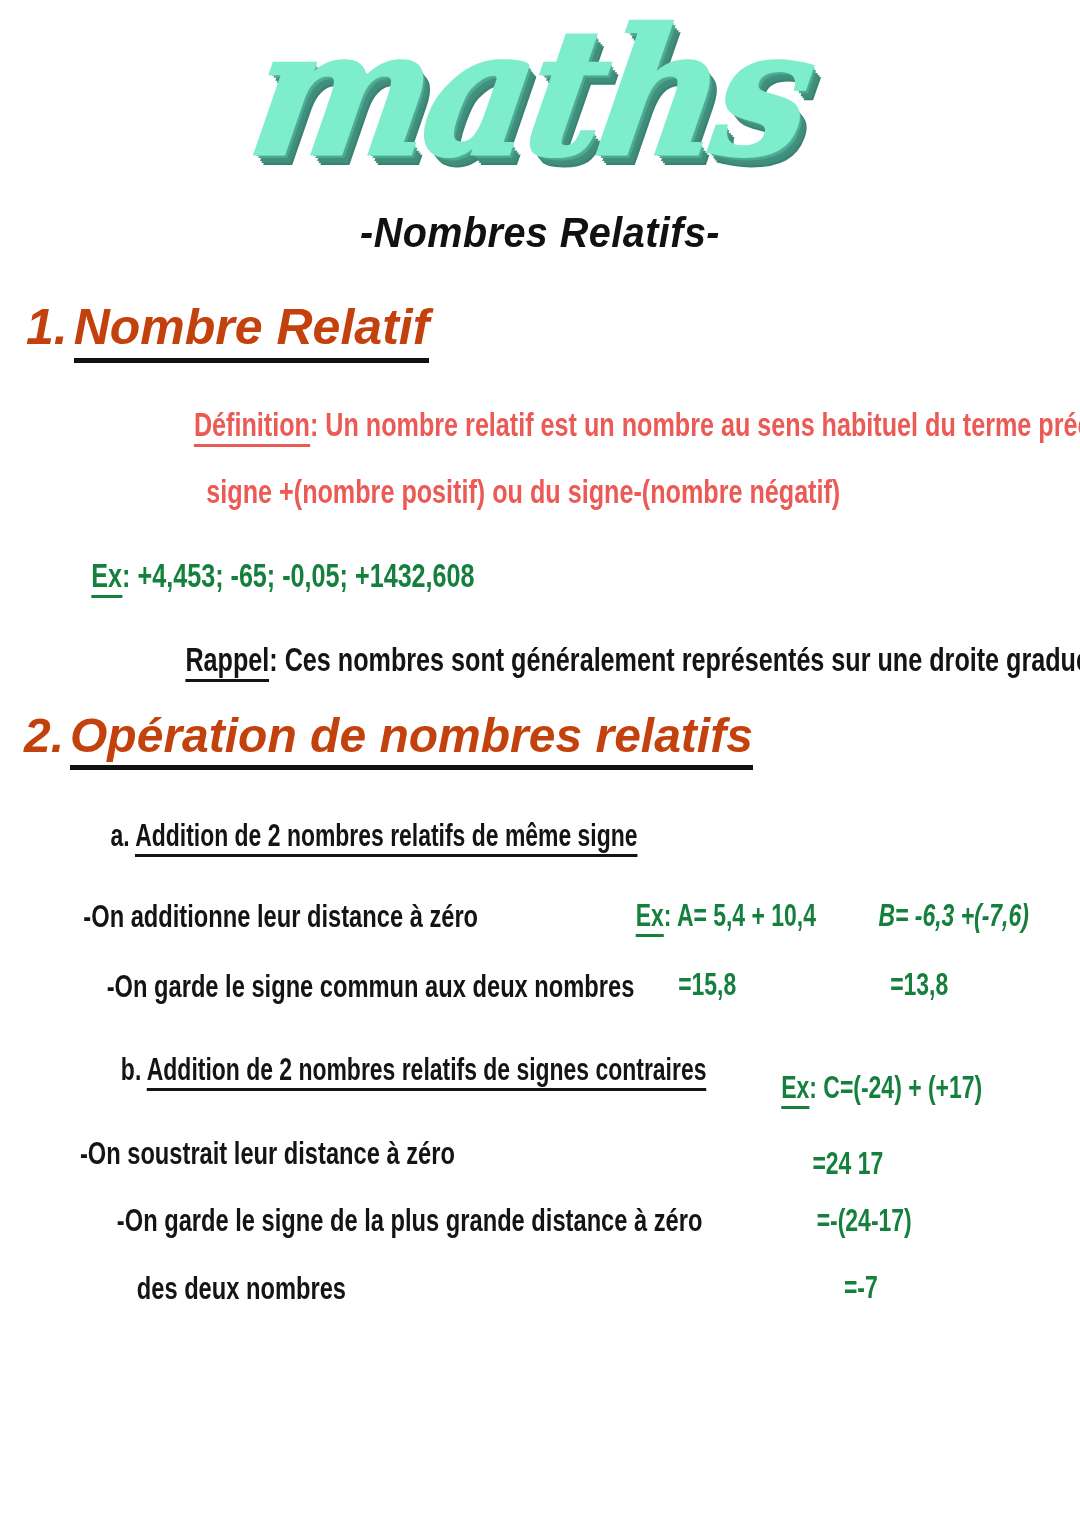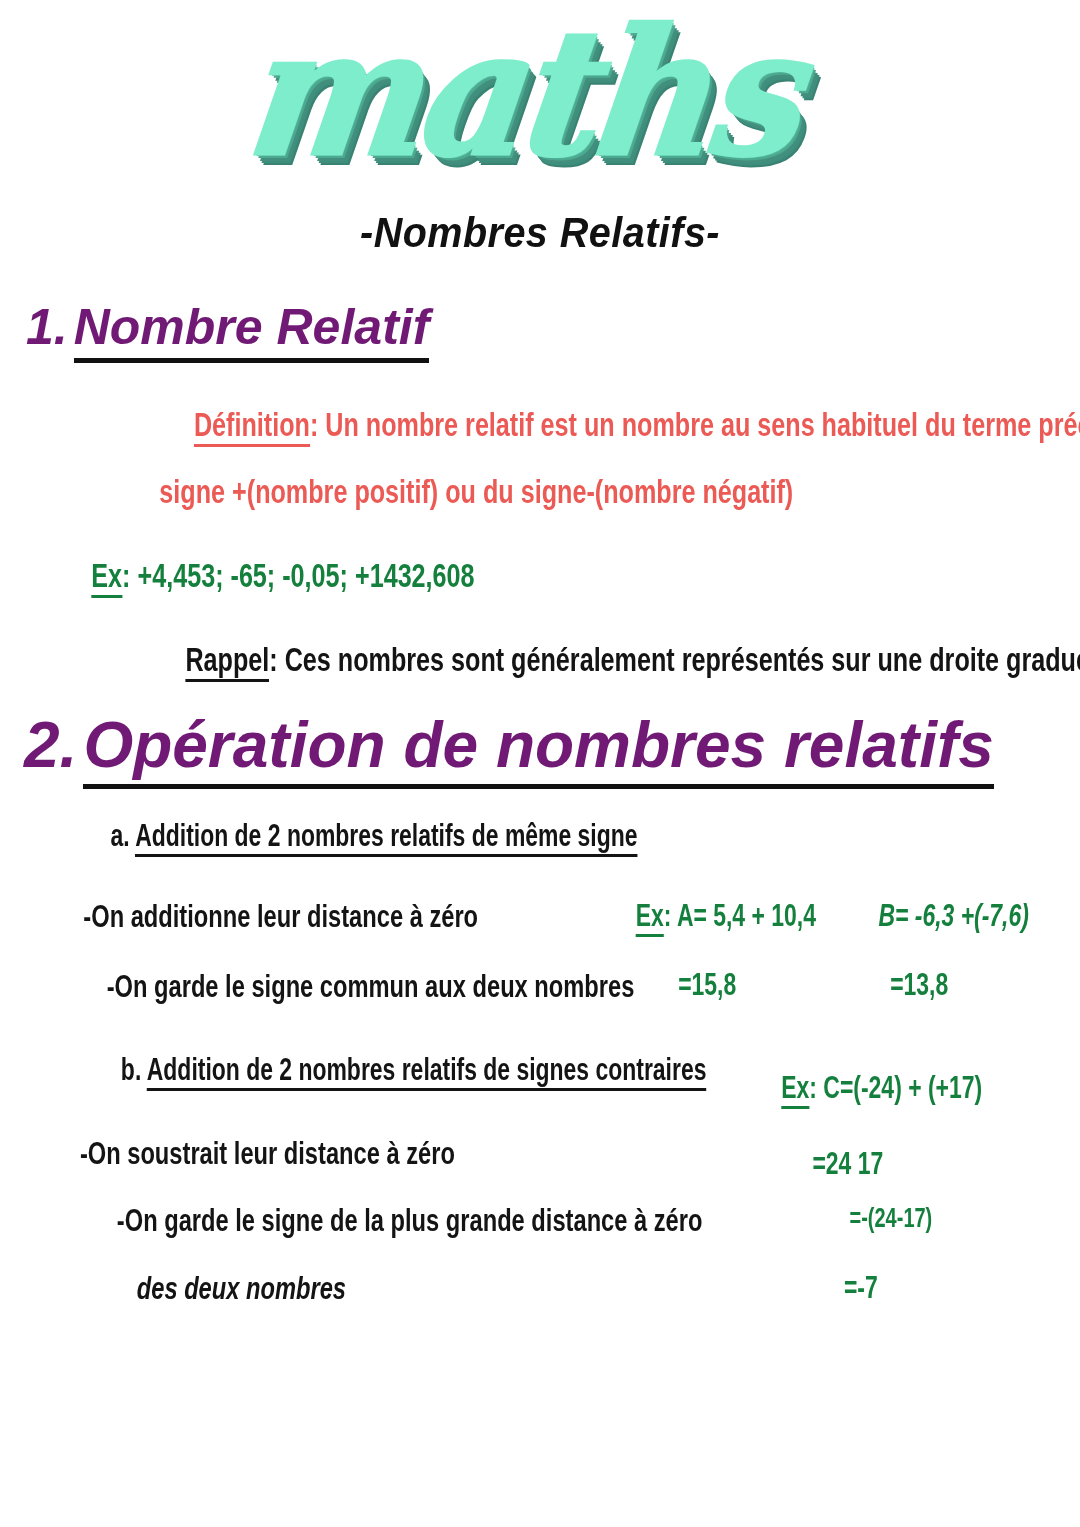--- a/index.html
+++ b/index.html
@@ -58,21 +58,21 @@
     color: #111111;
     transform: scaleX(0.92);
   }
 
   
   .h-section {
     position: absolute;
     font-family: "Liberation Sans Narrow", "Liberation Sans", sans-serif;
     font-weight: 700;
     font-style: italic;
-    color: #701a75;
+    color: #c2410c;
     white-space: nowrap;
   }
   .h-section .num { display: inline-block; margin-right: 6px; }
   .h-section .ul {
     display: inline-block;
     border-bottom: 5px solid #111;
     padding-bottom: 2px;
   }
 
   
@@ -102,37 +102,37 @@
   <span class="num">1.</span><span class="ul">Nombre Relatif</span>
 </div>
 
 <div class="row red" style="top:405px; left:22px; font-size:34px;">
   <span class="sq-c">
     <span class="u">Définition</span><span>:</span>
     <span>Un nombre relatif est un nombre au sens habituel du terme précédé du</span>
   </span>
 </div>
 
-<div class="row red" style="top:472px; left:0; width:952px; text-align:center; font-size:34px;">
+<div class="row red" style="top:472px; left:0; width:952px; text-align:right; font-size:34px;">
   <span class="sq-c">signe +(nombre positif) ou du signe-(nombre négatif)</span>
 </div>
 
 <div class="row green" style="top:556px; left:24px; font-size:34px;">
   <span class="sq-c">
     <span class="u">Ex</span><span>: +4,453; -65; -0,05; +1432,608</span>
   </span>
 </div>
 
 <div class="row black" style="top:640px; left:24px; font-size:34px;">
   <span class="sq-c">
     <span class="u">Rappel</span><span>: Ces nombres sont généralement représentés sur une droite graduée</span>
   </span>
 </div>
 
-<div class="h-section" style="top:708px; left:24px; font-size:64px;">
+<div class="h-section" style="top:708px; left:24px; font-size:48px;">
   <span class="num">2.</span><span class="ul">Opération de nombres relatifs</span>
 </div>
 
 <div class="row black" style="top:818px; left:18px; font-size:31px;">
   <span class="sq-c">
     <span>a.</span>
     <span class="u">Addition de 2 nombres relatifs de même signe</span>
   </span>
 </div>
 
@@ -171,34 +171,34 @@
 </div>
 
 <div class="row black" style="top:1135px; left:14px; font-size:32px;">
   <span class="sq-c">-On soustrait leur distance à zéro</span>
 </div>
 
 <div class="row black" style="top:1202px; left:14px; font-size:32px;">
   <span class="sq-c">-On garde le signe de la plus grande distance à zéro</span>
 </div>
 
-<div class="row black" style="top:1270px; left:100px; font-size:32px;font-style:italic;">
+<div class="row black" style="top:1270px; left:100px; font-size:32px;">
   <span class="sq-c">des deux nombres</span>
 </div>
 
 <div class="row green" style="top:1070px; left:746px; font-size:31px;">
   <span class="sq-c">
     <span class="u">Ex</span><span>:</span>
     <span>C=(-24) + (+17)</span>
   </span>
 </div>
 
 <div class="row green" style="top:1138px; left:800px; font-size:31px;margin-top:8px;">
   <span class="sq-c">=24     17</span>
 </div>
 
-<div class="row green" style="top:1203px; left:835px; font-size:27px;">
+<div class="row green" style="top:1203px; left:800px; font-size:31px;">
   <span class="sq-c">=-(24-17)</span>
 </div>
 
 <div class="row green" style="top:1270px; left:838px; font-size:31px;">
   <span class="sq-c">=-7</span>
 </div>
 
 </body></html>

